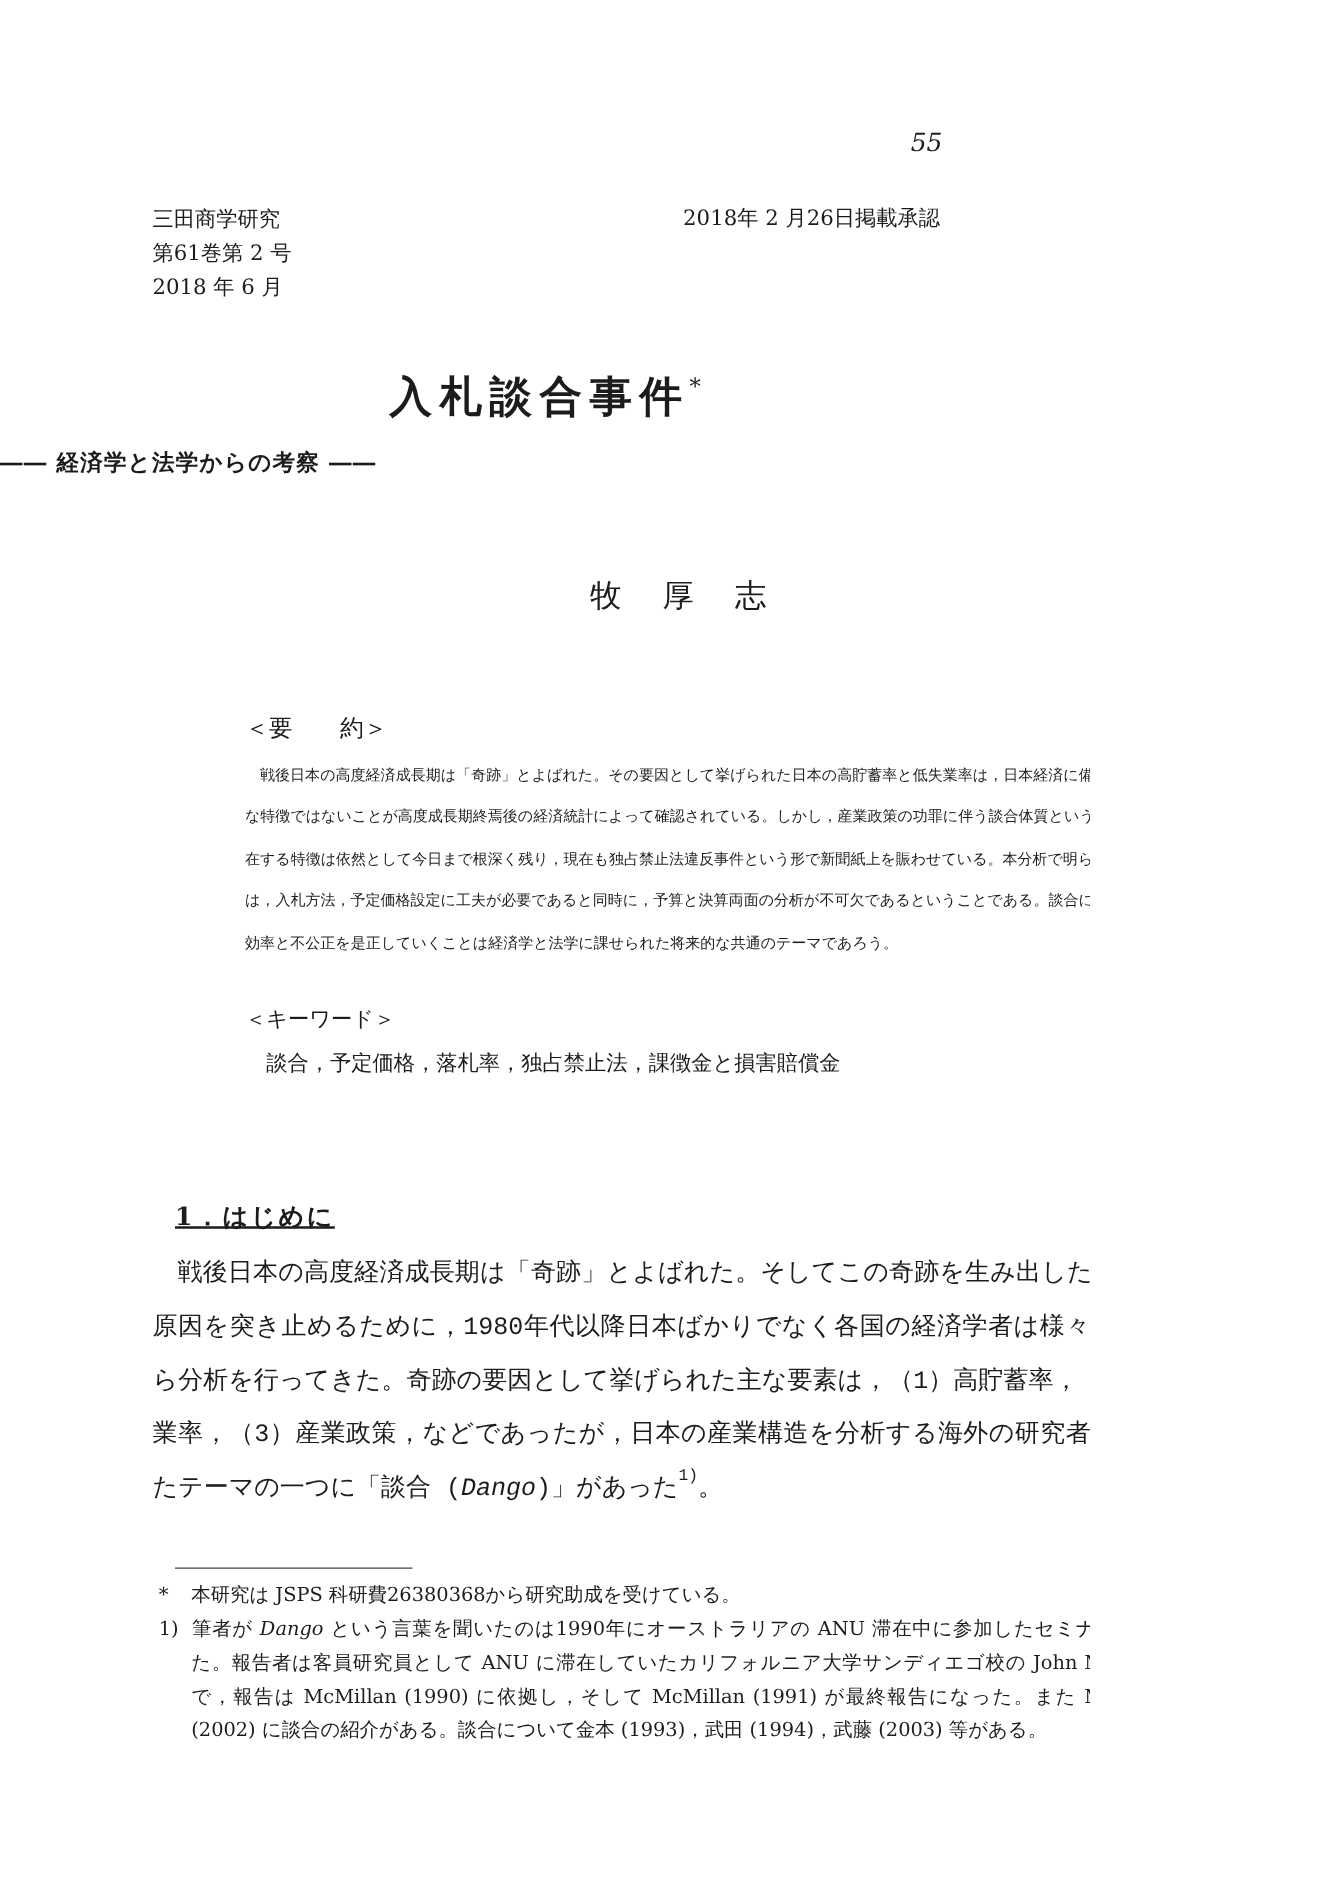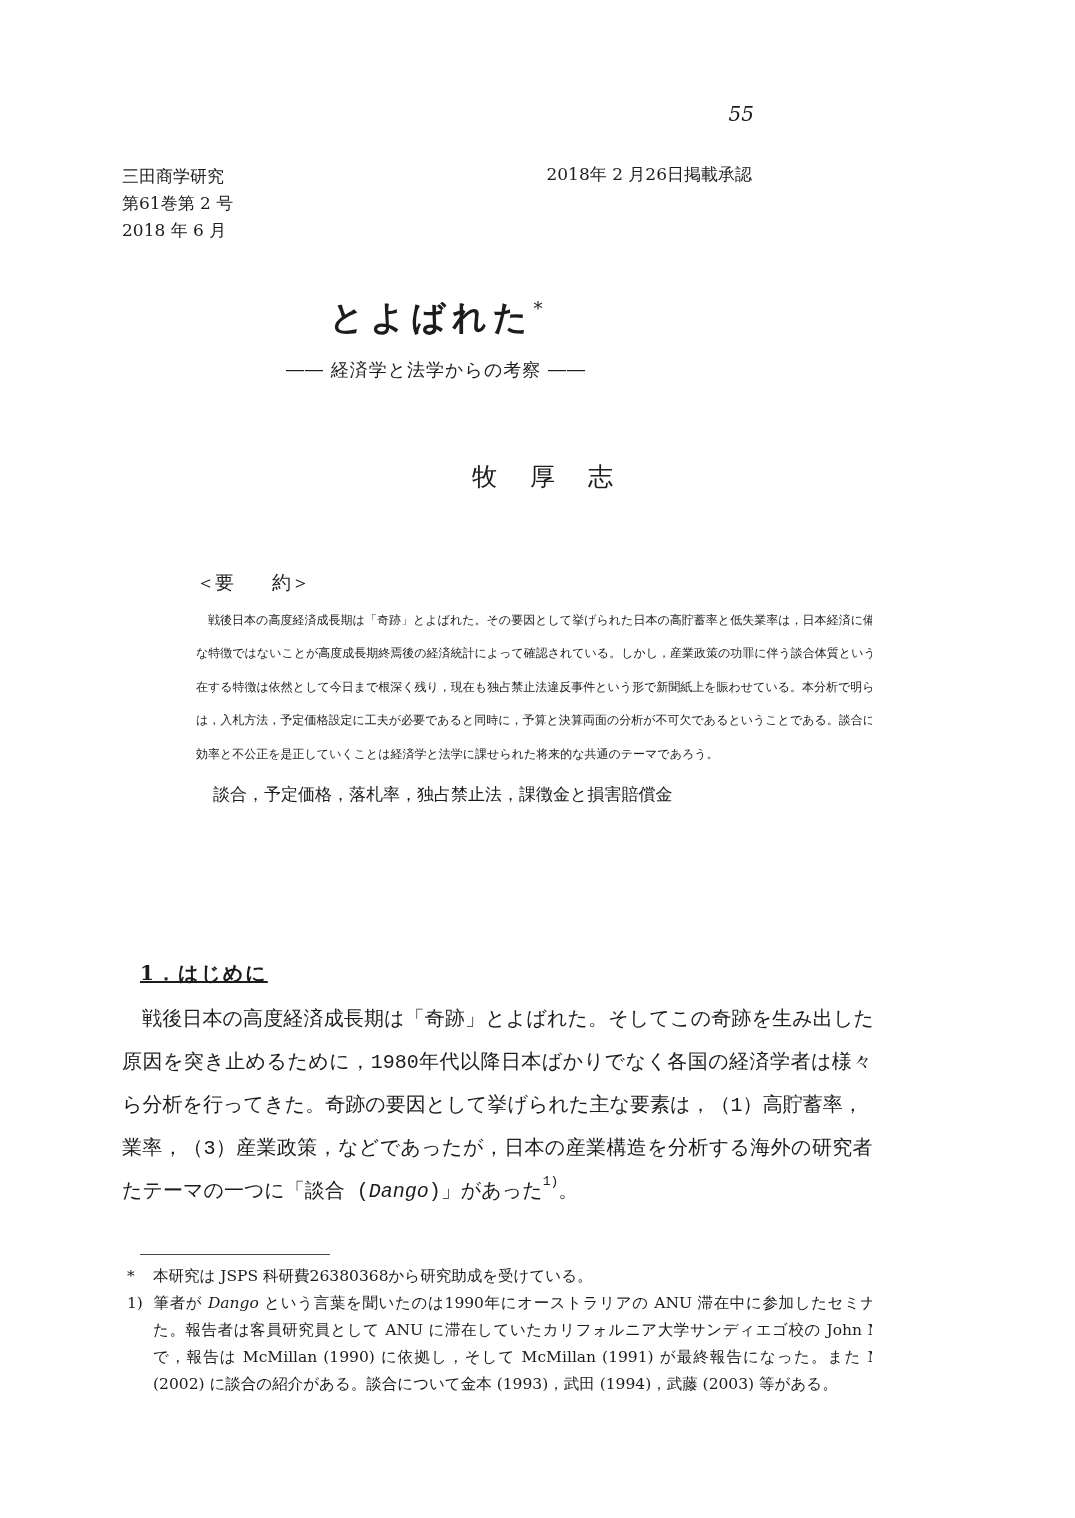--- a/index.html
+++ b/index.html
@@ -51,23 +51,23 @@
     font-size: 18px;
     font-weight: 400;
     vertical-align: 14px;
     letter-spacing: 0;
   }
   .subtitle {
     position: absolute;
     top: 358px;
     left: 0;
     width: 100%;
-    text-align: center;
     font-size: 18px;
     letter-spacing: 1px;
+    font-weight: bold;
   }
   .author {
     position: absolute;
     top: 460px;
     right: 255px;
     font-size: 25px;
     letter-spacing: 4px;
   }
   .abstract {
     position: absolute;
@@ -158,29 +158,30 @@
   <div class="pageno">55</div>
 
   <div class="hdr-left">
     <div>三田商学研究</div>
     <div>第61巻第 2 号</div>
     <div>2018 年 6 月</div>
   </div>
 
   <div class="hdr-right">2018年 2 月26日掲載承認</div>
 
-  <h1 class="title"><span>とよばれた</span><sup class="title-sup">*</sup></h1>
+  <h1 class="title"><span>入札談合事件</span><sup class="title-sup">*</sup></h1>
 
   <div class="subtitle">―― 経済学と法学からの考察 ――</div>
 
   <div class="author">牧　厚　志</div>
 
   <div class="abstract">
     <div class="abs-label">＜要　　約＞</div>
     <p class="abs-body">戦後日本の高度経済成長期は「奇跡」とよばれた。その要因として挙げられた日本の高貯蓄率と低失業率は，日本経済に備わった構造的な特徴ではないことが高度成長期終焉後の経済統計によって確認されている。しかし，産業政策の功罪に伴う談合体質という日本経済に内在する特徴は依然として今日まで根深く残り，現在も独占禁止法違反事件という形で新聞紙上を賑わせている。本分析で明らかになった点は，入札方法，予定価格設定に工夫が必要であると同時に，予算と決算両面の分析が不可欠であるということである。談合による経済の非効率と不公正を是正していくことは経済学と法学に課せられた将来的な共通のテーマであろう。</p>
+    <div class="kw-label">＜キーワード＞</div>
     <div class="kw-items">談合，予定価格，落札率，独占禁止法，課徴金と損害賠償金</div>
   </div>
 
   <h2 class="sec">1．はじめに</h2>
 
   <div class="bodytext">
     <p class="bp"><span>戦後日本の高度経済成長期は「奇跡」とよばれた。そしてこの奇跡を生み出した構造的な原因を突き止めるために，1980年代以降日本ばかりでなく各国の経済学者は様々な視点から分析を行ってきた。奇跡の要因として挙げられた主な要素は，（1）高貯蓄率，（2）低失業率，（3）産業政策，などであったが，日本の産業構造を分析する海外の研究者が注目したテーマの一つに「談合 (</span><i>Dango</i><span>)」があった</span><sup class="fn-ref">1)</sup><span>。</span></p>
   </div>
 
   <div class="footnotes">

